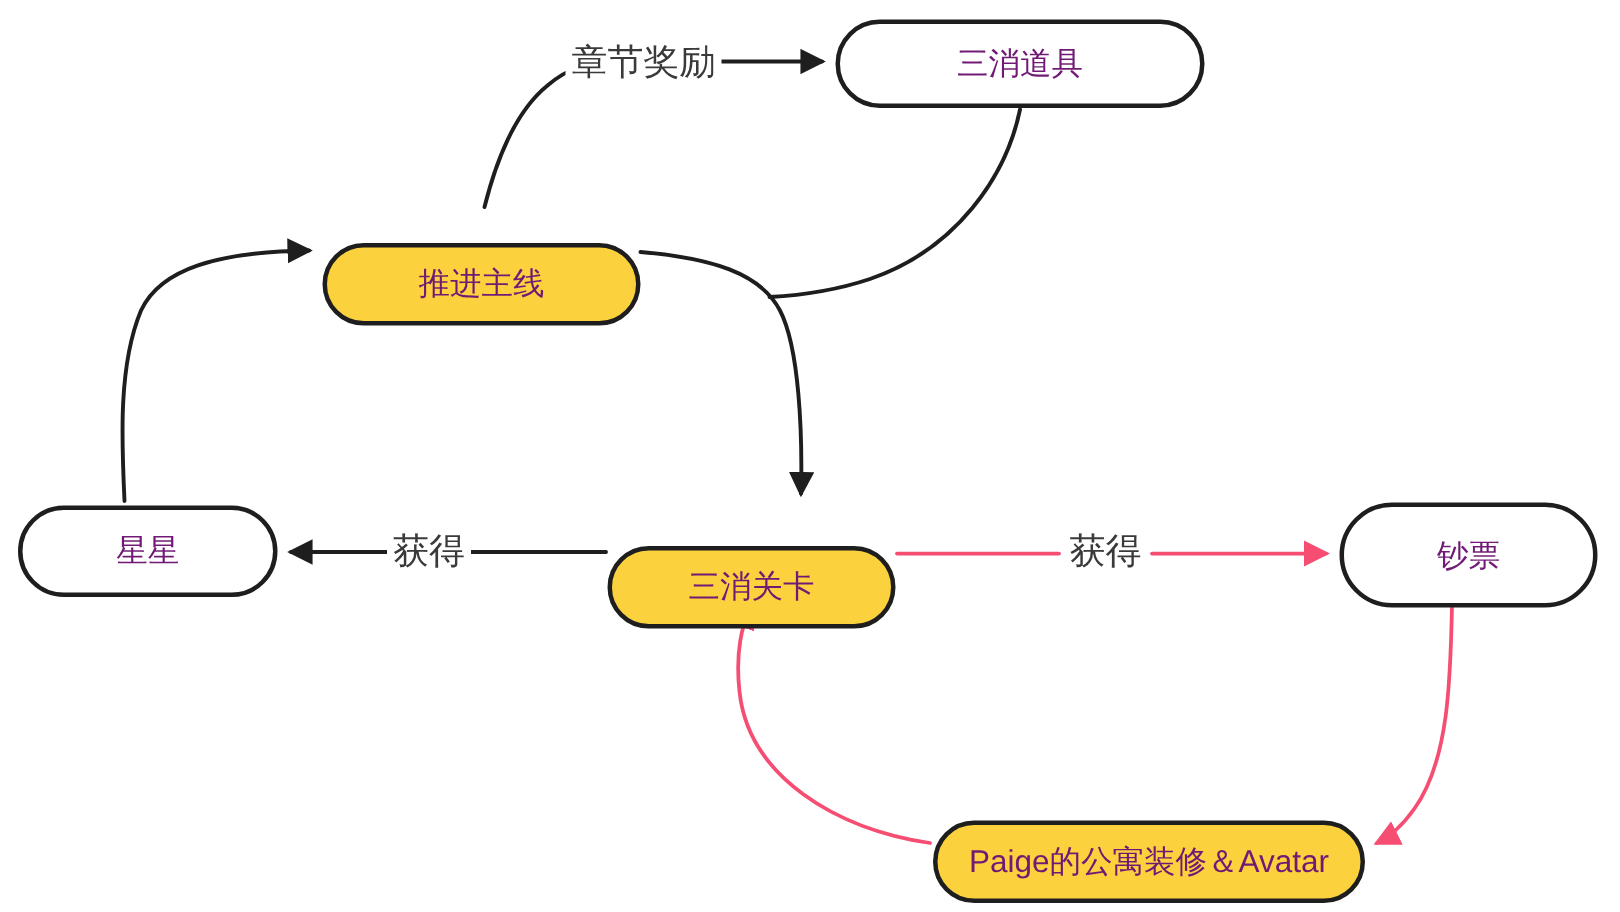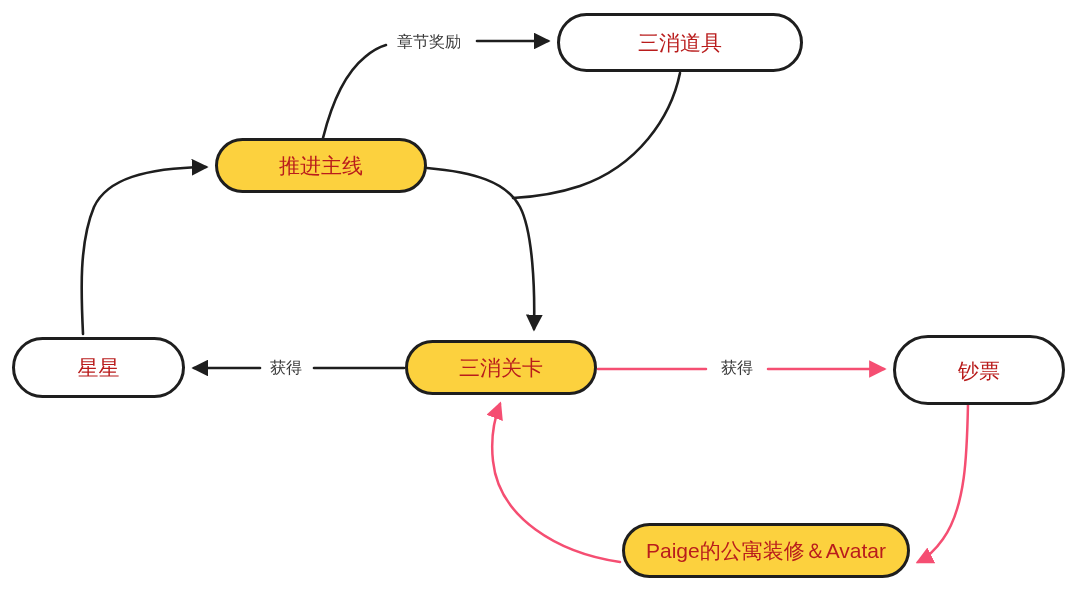--- a/index.html
+++ b/index.html
@@ -13,29 +13,29 @@
   #edges{position:absolute;left:0;top:0;width:1080px;height:608px;}
   .edge-black{stroke:var(--edge-black,#1e1e1e);stroke-width:2.6;fill:none;stroke-linecap:round;}
   .edge-red{stroke:var(--edge-red,#f54e72);stroke-width:2.5;fill:none;stroke-linecap:round;}
   .node{
     position:absolute;
     box-sizing:border-box;
     border:3px solid var(--node-border,#1e1e1e);
     border-radius:40px;
     display:flex;align-items:center;justify-content:center;
     font-size:21px;line-height:1;
-    color:#b91c1c;
+    color:#701a75;
     white-space:nowrap;
     cursor:default;
   }
-  .node.yellow{background:var(--node-fill-yellow,#fcd13e);}
+  .node.yellow{background:var(--node-fill-yellow,#fcd13e);margin-top:24px;}
   .node.white{background:var(--node-fill-white,#ffffff);}
   .edge-label{
     position:absolute;
-    font-size:16px;line-height:1;
+    font-size:24px;line-height:1;
     color:var(--label-text,#3a3a3a);
     background:#ffffff;
     padding:1px 4px;
     white-space:nowrap;
     transform:translate(-50%,-50%);
   }
   #n-mainline {left:215px;top:138px;width:212px;height:55px;}
   #n-props    {left:557px;top:13px; width:246px;height:59px;}
   #n-stars    {left:12px; top:337px;width:173px;height:61px;}
   #n-levels   {left:405px;top:340px;width:192px;height:55px;}

